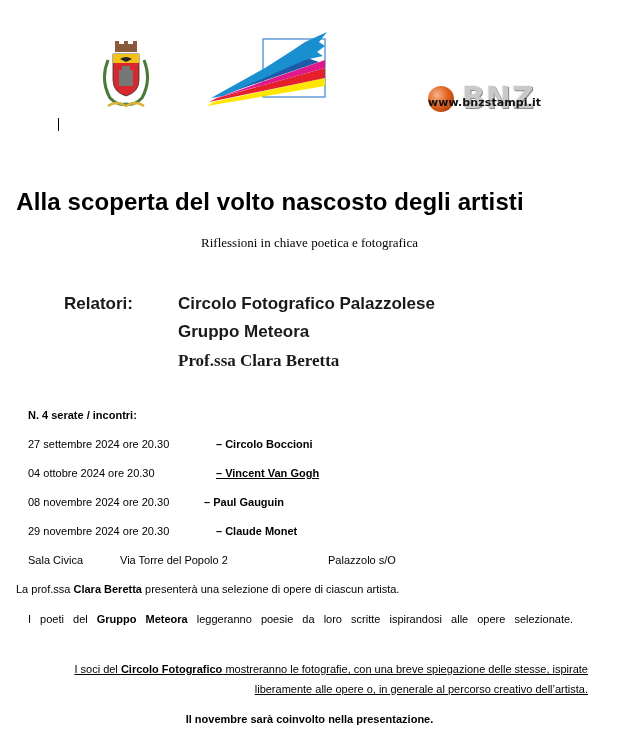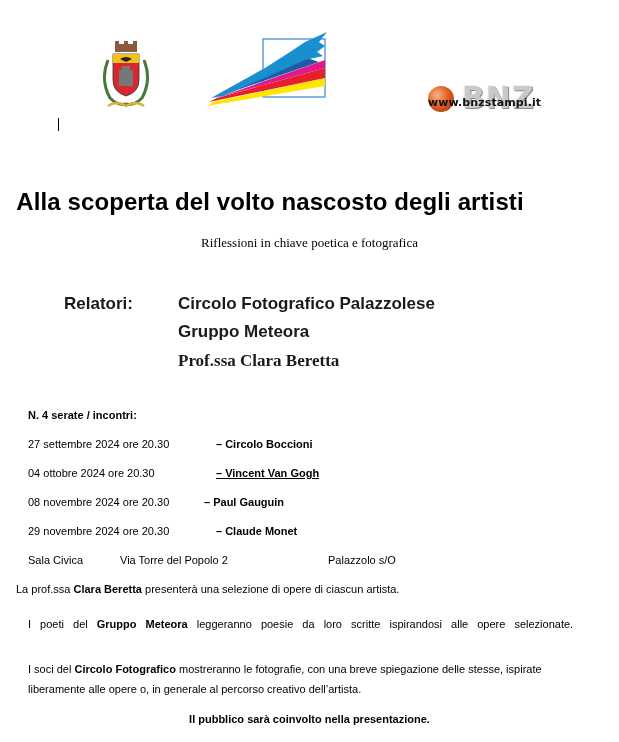--- a/index.html
+++ b/index.html
@@ -32,22 +32,22 @@
     .artist { font-weight:bold; }
     #row-0 { top:438px; } #row-1 { top:467px; } #row-2 { top:496px; } #row-3 { top:525px; }
     #artist-0 { left:216px; top:438px; }
     #artist-1 { left:216px; top:467px;text-decoration:underline; }
     #artist-2 { left:204px; top:496px; }
     #artist-3 { left:216px; top:525px; }
     #venue-0 { left:28px; top:554px;text-align:center; }
     #venue-1 { left:120px; top:554px; }
     #venue-2 { left:288px; top:554px;margin-left:40px; }
     #para-1 { left:16px; top:583px; }
-    #para-2 { left:28px; top:612px; width:559px; white-space:normal; text-align:justify; text-align-last:left; line-height:25px; word-spacing:6px; }
-    #para-3 { left:28px; top:659px; width:560px; white-space:normal; text-align:left; line-height:20px; }
+    #para-2 { left:28px; top:612px; width:559px; white-space:normal; text-align:justify; text-align-last:left; line-height:14px; word-spacing:6px; }
+    #para-3 { left:28px; top:659px; width:560px; white-space:normal; text-align:right; line-height:20px;text-decoration:underline; }
     #closing { left:0; top:713px; width:619px; text-align:center; font-weight:bold; }
   </style>
 </head>
 <body>
 
 <div id="logo-stemma" class="abs">
   <svg width="52" height="74" viewBox="0 0 52 74">
 
     <path d="M8 20 Q0 40 10 58 Q18 66 26 64" fill="none" stroke="#4a7a3a" stroke-width="3"></path>
     <path d="M44 20 Q52 40 42 58 Q34 66 26 64" fill="none" stroke="#4a7a3a" stroke-width="3"></path>
@@ -109,13 +109,13 @@
 <div id="venue-0" class="abs txt cal">Sala Civica</div>
 <div id="venue-1" class="abs txt cal">Via Torre del Popolo 2</div>
 <div id="venue-2" class="abs txt cal">Palazzolo s/O</div>
 
 <div id="para-1" class="abs txt cal"><span>La prof.ssa </span><b>Clara Beretta</b><span> presenterà una selezione di opere di ciascun artista.</span></div>
 
 <div id="para-2" class="abs txt cal"><span>I poeti del </span><b>Gruppo Meteora</b><span> leggeranno poesie da loro scritte ispirandosi alle opere selezionate.</span></div>
 
 <div id="para-3" class="abs txt cal"><span>I soci del </span><b>Circolo Fotografico</b><span> mostreranno le fotografie, con una breve spiegazione delle stesse, ispirate liberamente alle opere o, in generale al percorso creativo dell’artista.</span></div>
 
-<div id="closing" class="abs txt cal">Il pubblico sarà coinvolto nella presentazione.</div>
+<div id="closing" class="abs txt cal">Il novembre sarà coinvolto nella presentazione.</div>
 
 </body></html>

